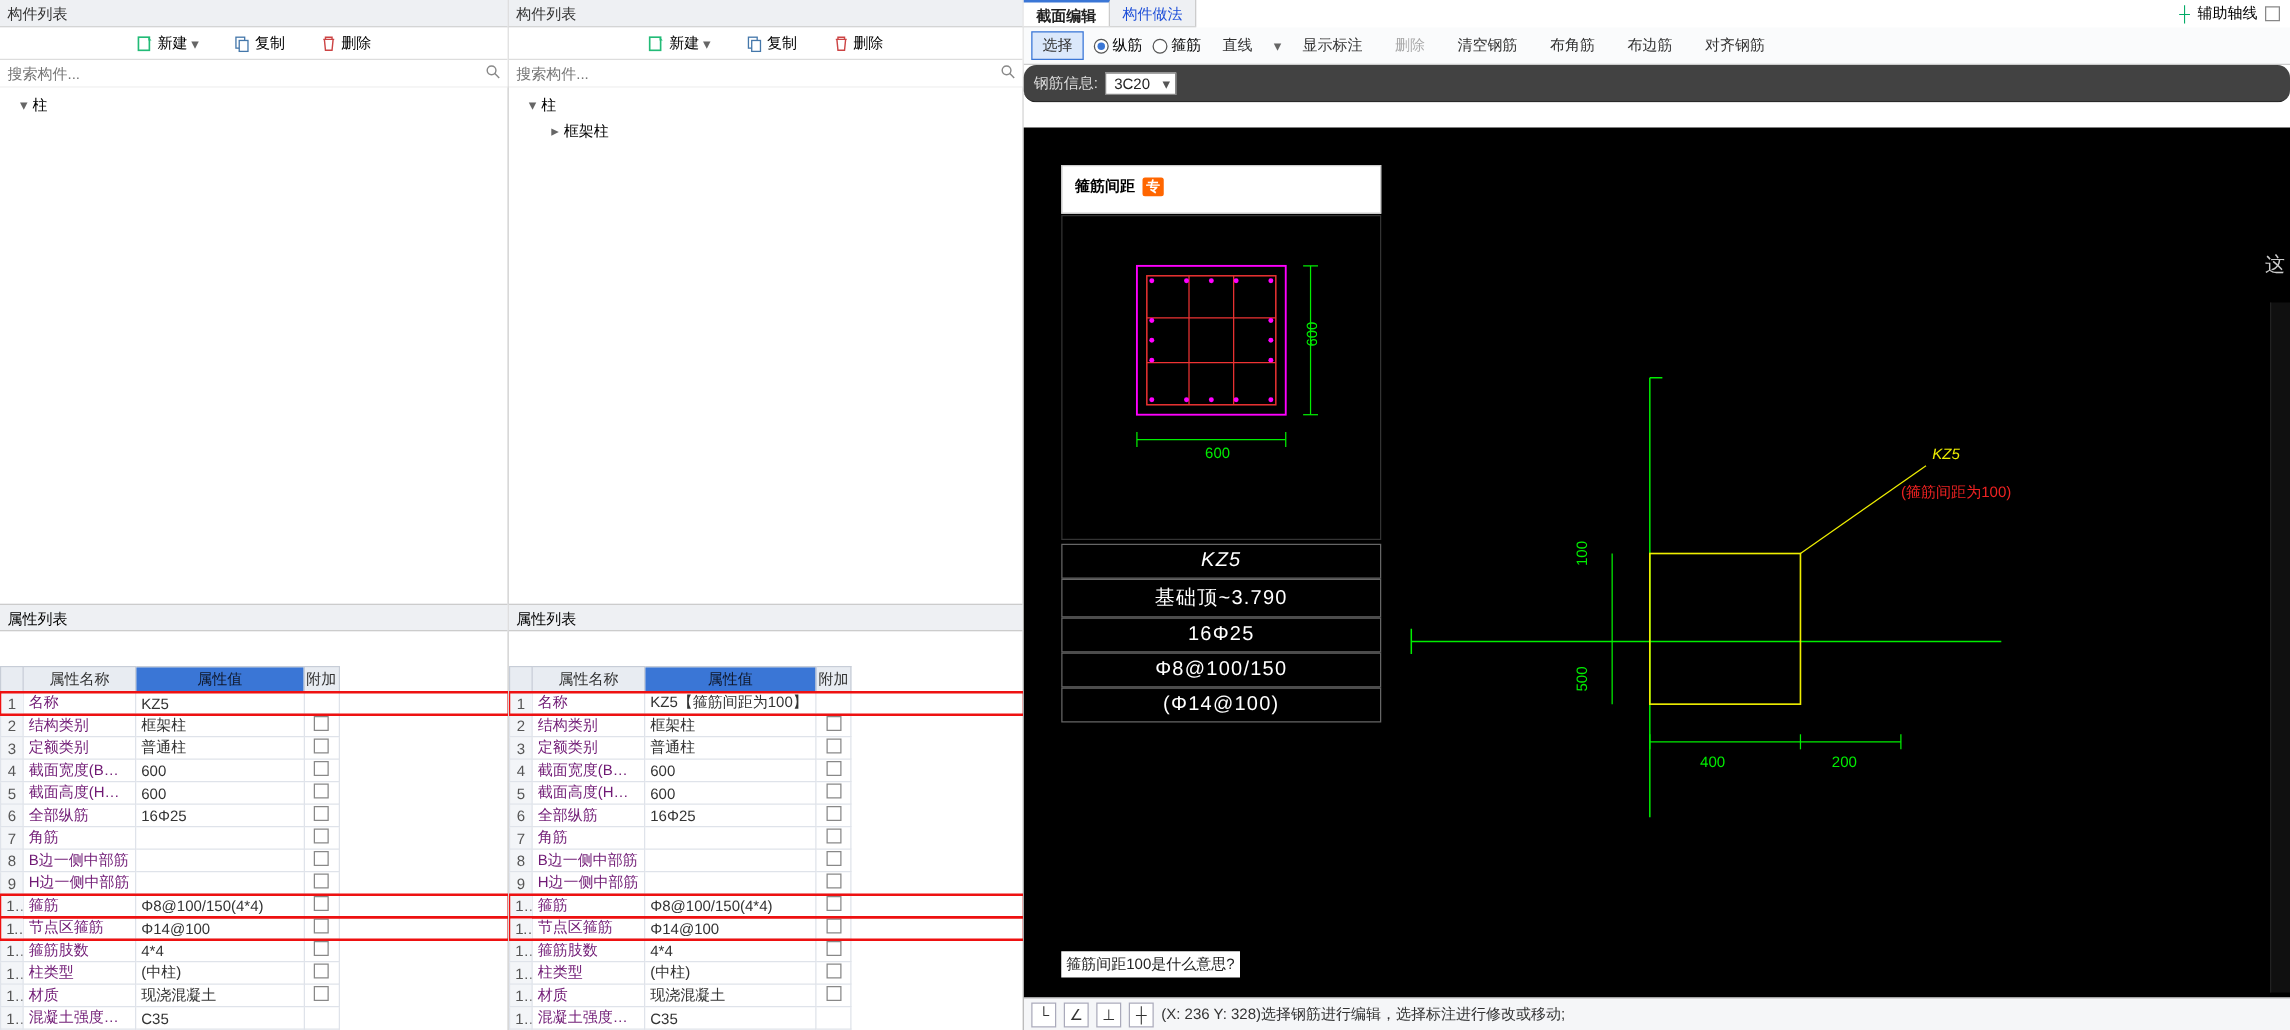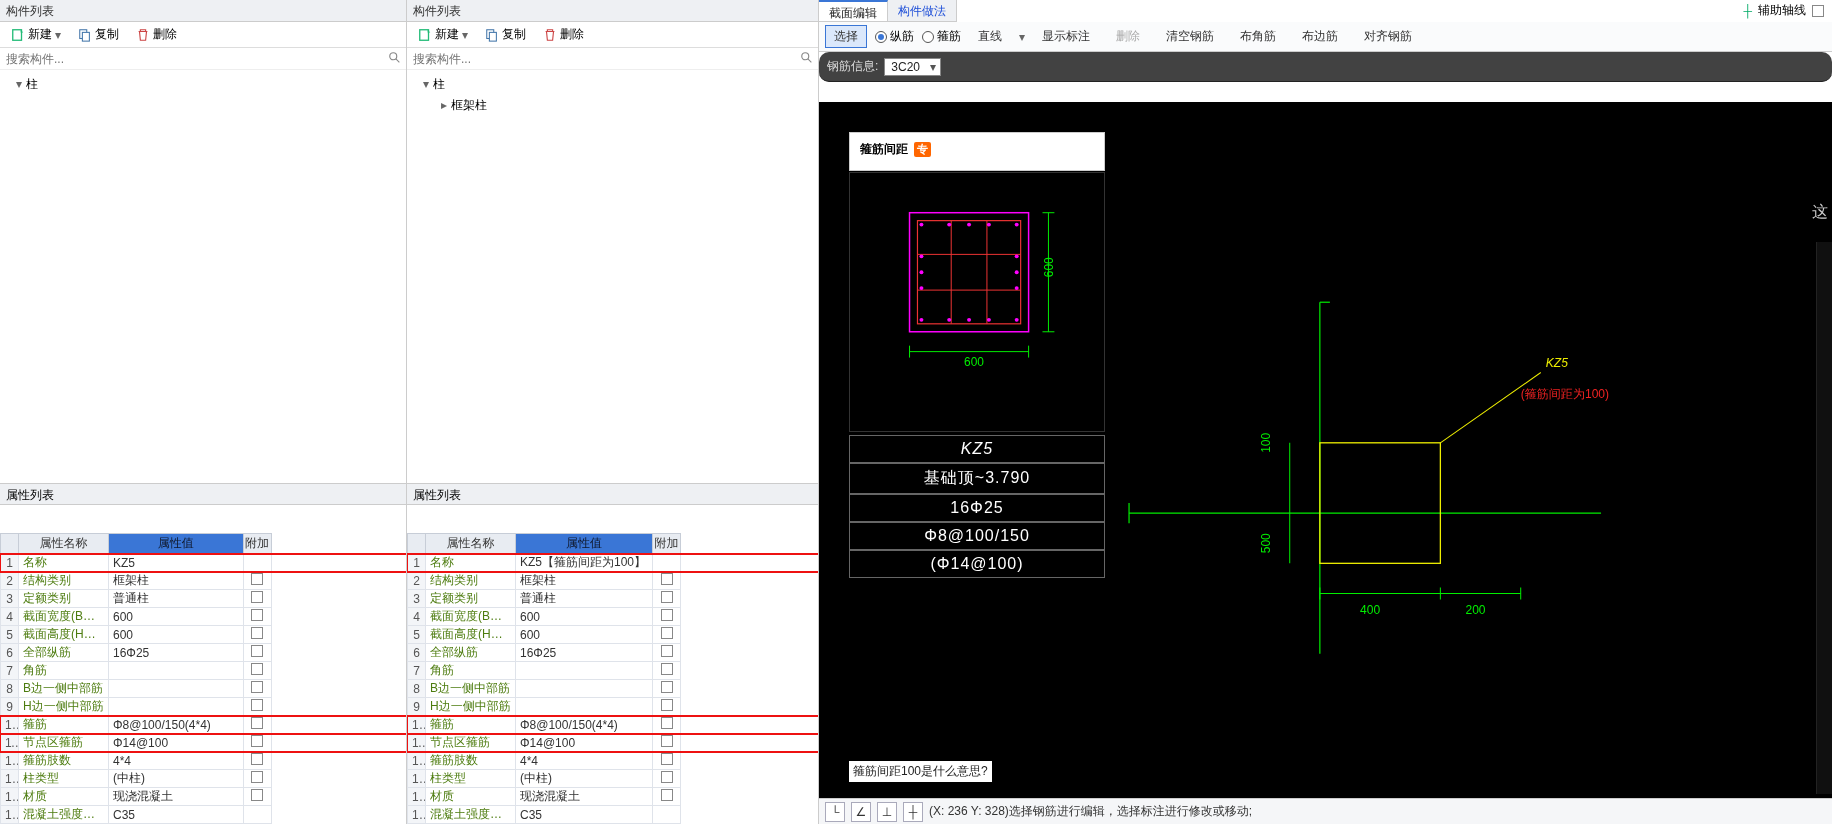--- a/index.html
+++ b/index.html
@@ -4,49 +4,49 @@
 <style>
 * { box-sizing: border-box; margin: 0; padding: 0; font-family: "Microsoft YaHei", SimSun, Arial, sans-serif; font-size: 12px; }
 body { background: #fff; width: 1832px; height: 824px; overflow: hidden; position: relative; }
 .app { display: flex; width: 100%; height: 100%; }
 
 .left-panel { width: 407px; height: 100%; border-right: 1px solid #ccc; display: flex; flex-direction: column; }
 .mid-panel  { width: 412px; height: 100%; border-right: 1px solid #ccc; display: flex; flex-direction: column; }
 .right-area { flex: 1; height: 100%; display: flex; flex-direction: column; position: relative; background:#fff; }
 
 .panel-title { background: #eef0f3; border-bottom: 1px solid #ccc; height: 22px; line-height: 22px; padding-left: 6px; color: #333; }
-.toolbar-row { height: 26px; border-bottom: 1px solid #ddd; display: flex; align-items: center; gap: 3px; padding: 0 4px; background: #fff; }
+.toolbar-row { height: 26px; border-bottom: 1px solid #ddd; display: flex; align-items: center; gap: 14px; padding: 0 4px; background: #fff; justify-content: center; }
 .tb-btn { display: flex; align-items: center; gap: 3px; padding: 2px 6px; cursor: pointer; border:1px solid transparent; border-radius:2px;}
 .tb-ico { width: 14px; height: 14px; display: inline-block; }
 .search-row { position: relative; height: 22px; border-bottom:1px solid #eee;}
 .search-row input { width: 100%; height: 100%; border: none; padding: 0 20px 0 6px; outline: none; color:#888;}
 .search-row .mag { position: absolute; right: 4px; top: 3px; width: 14px; height: 14px; color:#888;}
 .tree-zone { flex: 1; overflow: auto; padding: 4px 0; }
 .tree-item { padding: 2px 6px 2px 16px; cursor: pointer; }
 .tree-item.indent { padding-left: 34px; }
 .tree-caret::before { content:"▸"; display:inline-block; width:10px; color:#666;}
 .tree-caret.open::before { content:"▾"; }
 
 .prop-title { background: #eef0f3; border-top: 1px solid #ccc; border-bottom: 1px solid #ccc; height: 22px; line-height: 22px; padding-left: 6px; }
 .prop-table { border-collapse: collapse; width: 100%; table-layout: fixed; margin-top: 28px; }
 .prop-table th { background: #e8ecf2; border: 1px solid #c7cdd7; height: 20px; font-weight: normal; color:#333;}
 .prop-table th.sel { background:#3a76d6; color:#0f172a; }
 .prop-table td { border: 1px solid #dfe3ea; height: 18px; padding: 0 4px; overflow: hidden; white-space: nowrap; text-overflow: ellipsis; }
 .prop-table td.idx { background:#f3f5f8; text-align:center; color:#555; width:18px;}
-.prop-table td.name { color:#4d7c0f; }
+.prop-table td.name { color:#701a75; }
 .prop-table td.val { color:#333; }
 .prop-table td.chk { text-align:center; }
 .chkbox { width:12px; height:12px; border:1px solid #888; display:inline-block; }
 .red-box-s { position: relative; }
 .red-box-s::after { content:""; position:absolute; left:-2px; right:-2px; top:-1px; bottom:-1px; border:2px solid #e11; pointer-events:none;}
 
 
 .tabs-row { height:22px; background:#eef0f3; border-bottom:1px solid #ccc; display:flex; }
 .tab { padding:0 10px; line-height:22px; color:#1d4ed8; cursor:pointer; border-right:1px solid #ccc;}
-.tab.active { background:#fff; font-weight:normal; color:#222; border-top:2px solid #3a76d6;}
+.tab.active { background:#fff; font-weight:bold; color:#222; border-top:2px solid #3a76d6;}
 .canvas-toolbar { height:30px; background:#fafbfc; border-bottom:1px solid #ccc; display:flex; align-items:center; gap:8px; padding:0 6px;}
 .ct-btn { padding:2px 8px; border:1px solid transparent; cursor:pointer; color:#333; }
 .ct-btn.selBtn { border:1px solid #3a76d6; background:#dbe8fb; }
 .radiolike { display:flex; align-items:center; gap:3px; cursor:pointer;}
 .radiocircle { width:12px; height:12px; border:1px solid #555; border-radius:50%; display:inline-block; position:relative; background:#fff;}
 .radiocircle.on::after { content:""; position:absolute; inset:2px; background:#3a76d6; border-radius:50%;}
 .canvas-inforow { height:30px; display:flex; align-items:center; gap:6px; padding:0 8px; background:#424242; color:#ddd; border-bottom:1px solid #222;border-radius:10px;}
 .canvas-inforow .ddl { background:#fff; color:#222; border:1px solid #888; padding:1px 20px 1px 6px; position:relative;}
 .canvas-inforow .ddl::after{content:"▾"; position:absolute; right:4px; top:1px; color:#555;}
 

